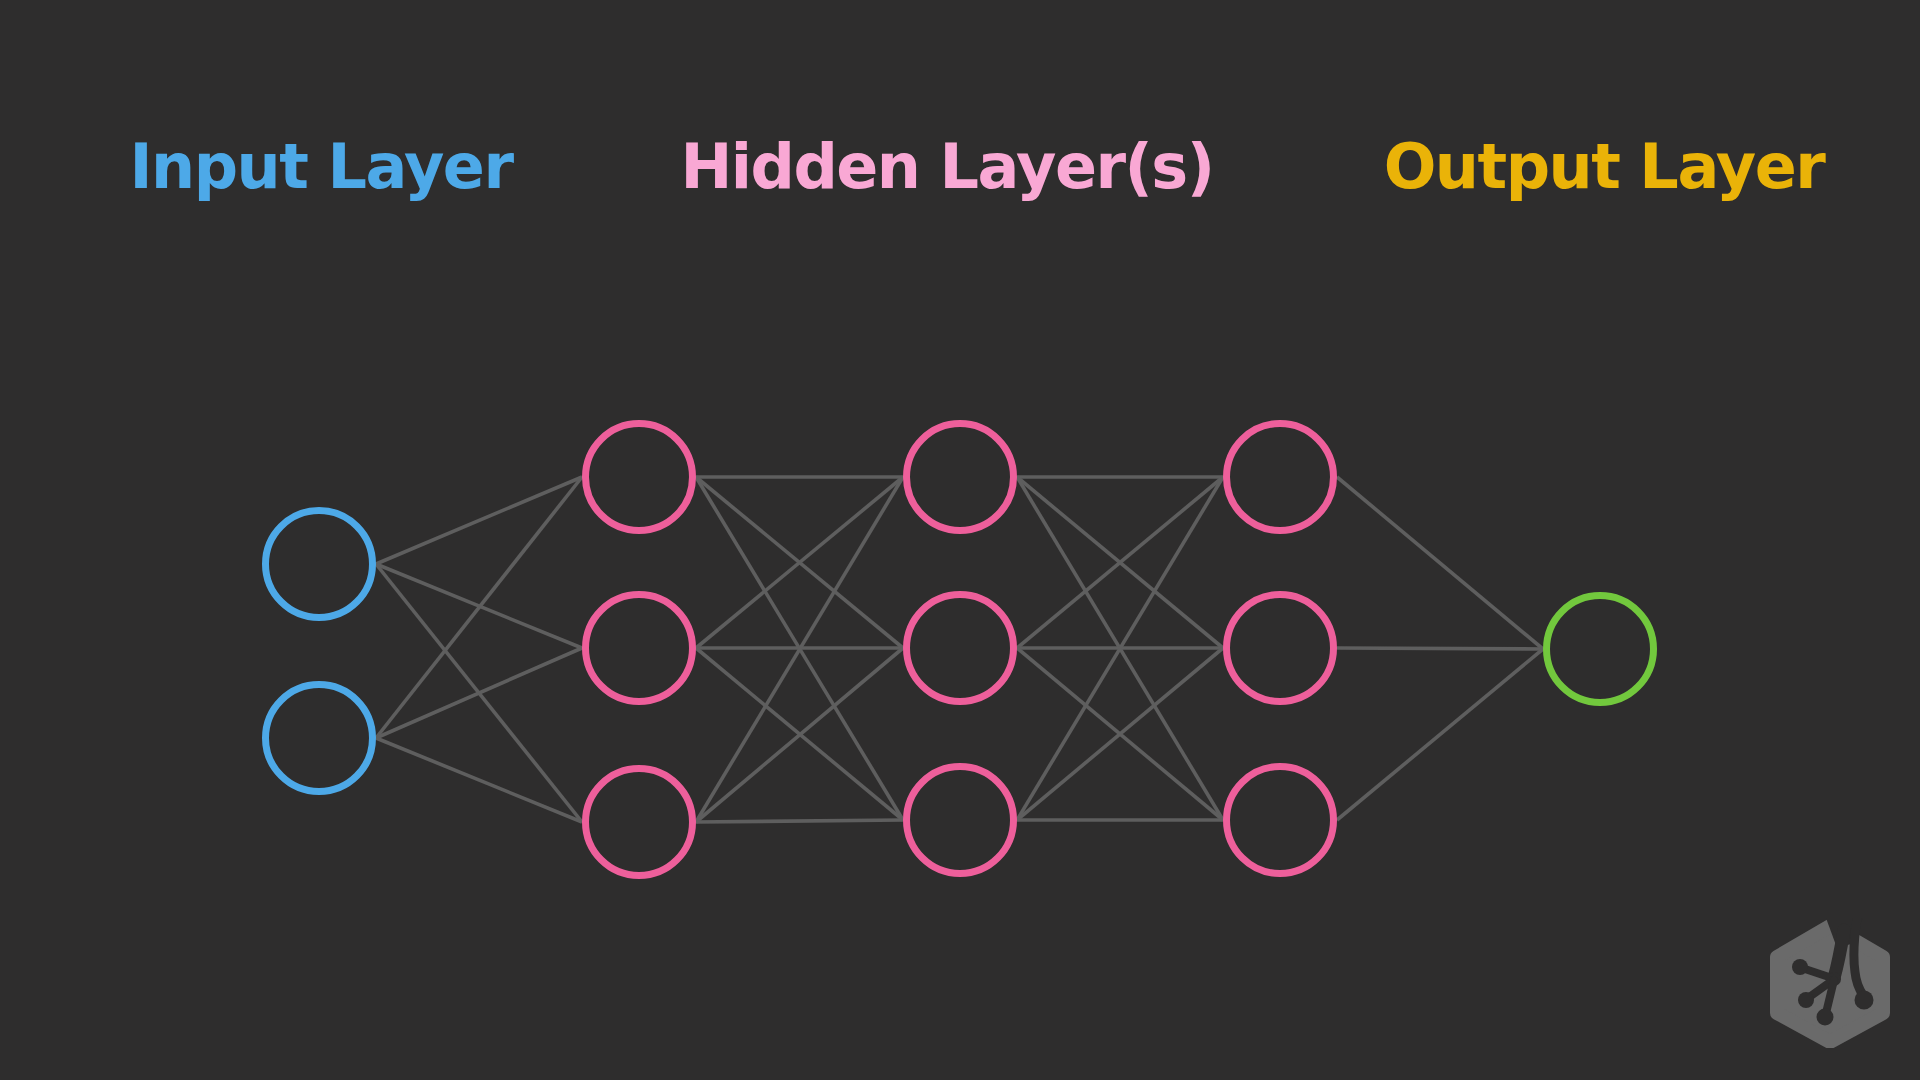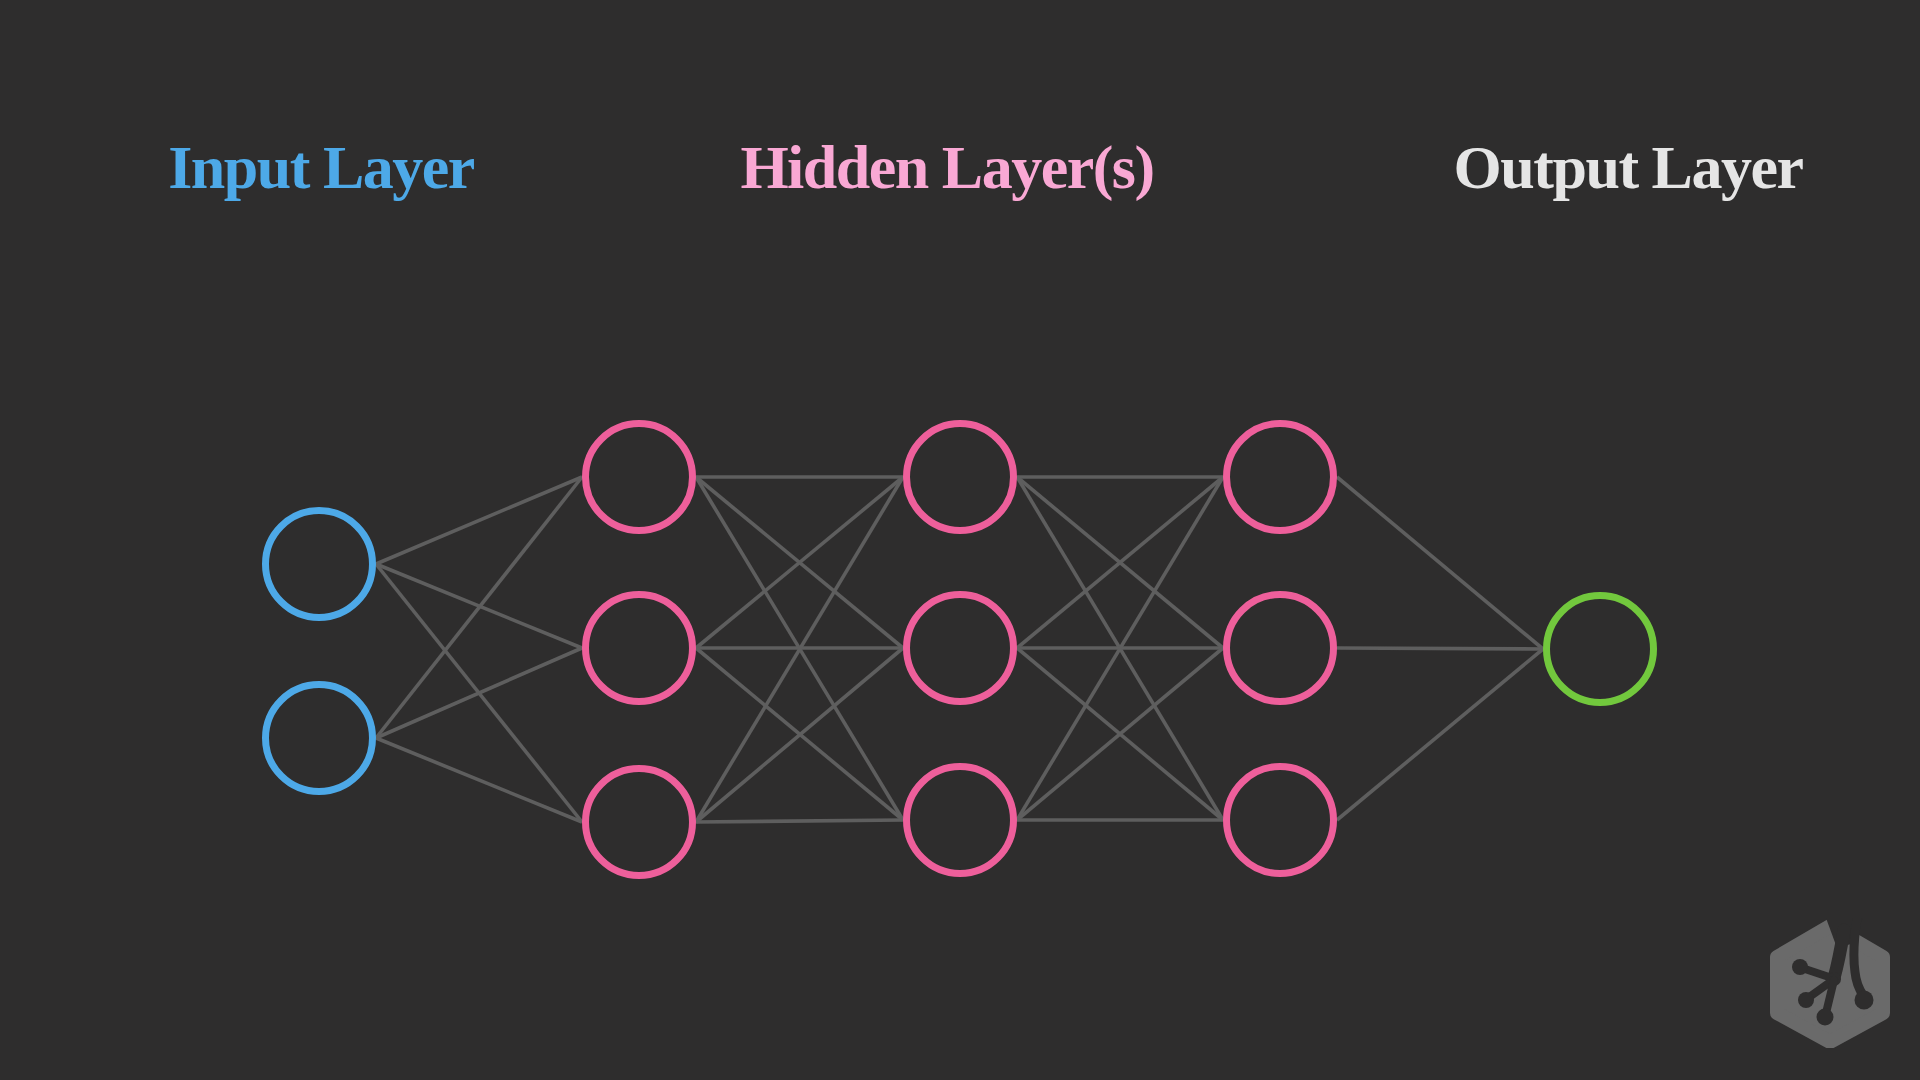--- a/index.html
+++ b/index.html
@@ -13,21 +13,20 @@
     height:1080px;
     overflow:hidden;
     background:var(--bg);
     font-family:"DejaVu Sans", sans-serif;
   }
   .stage{
     position:relative;
     width:1920px;
     height:978px;
     background:var(--bg);
-    font-family:Liberation Serif, serif;
   }
   .layer-label{
     position:absolute;
     transform:translateX(-50%);
     font-size:62px;
     font-weight:700;
     letter-spacing:-1.5px;
     line-height:1;
     white-space:nowrap;
     user-select:none;
@@ -43,21 +42,21 @@
     position:absolute;
   }
 </style>
 </head>
 <body>
 
 <div class="stage">
 
   <div class="layer-label" style="left: 321px; top: 136px; color: rgb(77, 169, 232);">Input Layer</div>
   <div class="layer-label" style="left: 947px; top: 136px; color: #f9a8d4;">Hidden Layer(s)</div>
-  <div class="layer-label" style="left: 1604px; top: 136px; color: #e5e5e5; margin-left: 24px;">Output Layer</div>
+  <div class="layer-label" style="left: 1604px; top: 136px; color: #eab308;">Output Layer</div>
 
   <svg class="network-svg" viewBox="0 0 1920 1080" xmlns="http://www.w3.org/2000/svg">
       <line x1="376" y1="564" x2="582" y2="477" stroke="#5e5e5e" stroke-width="3.6"></line>
       <line x1="376" y1="564" x2="582" y2="648" stroke="#5e5e5e" stroke-width="3.6"></line>
       <line x1="376" y1="564" x2="582" y2="822" stroke="#5e5e5e" stroke-width="3.6"></line>
       <line x1="376" y1="738" x2="582" y2="477" stroke="#5e5e5e" stroke-width="3.6"></line>
       <line x1="376" y1="738" x2="582" y2="648" stroke="#5e5e5e" stroke-width="3.6"></line>
       <line x1="376" y1="738" x2="582" y2="822" stroke="#5e5e5e" stroke-width="3.6"></line>
       <line x1="696" y1="477" x2="903" y2="477" stroke="#5e5e5e" stroke-width="3.6"></line>
       <line x1="696" y1="477" x2="903" y2="648" stroke="#5e5e5e" stroke-width="3.6"></line>

